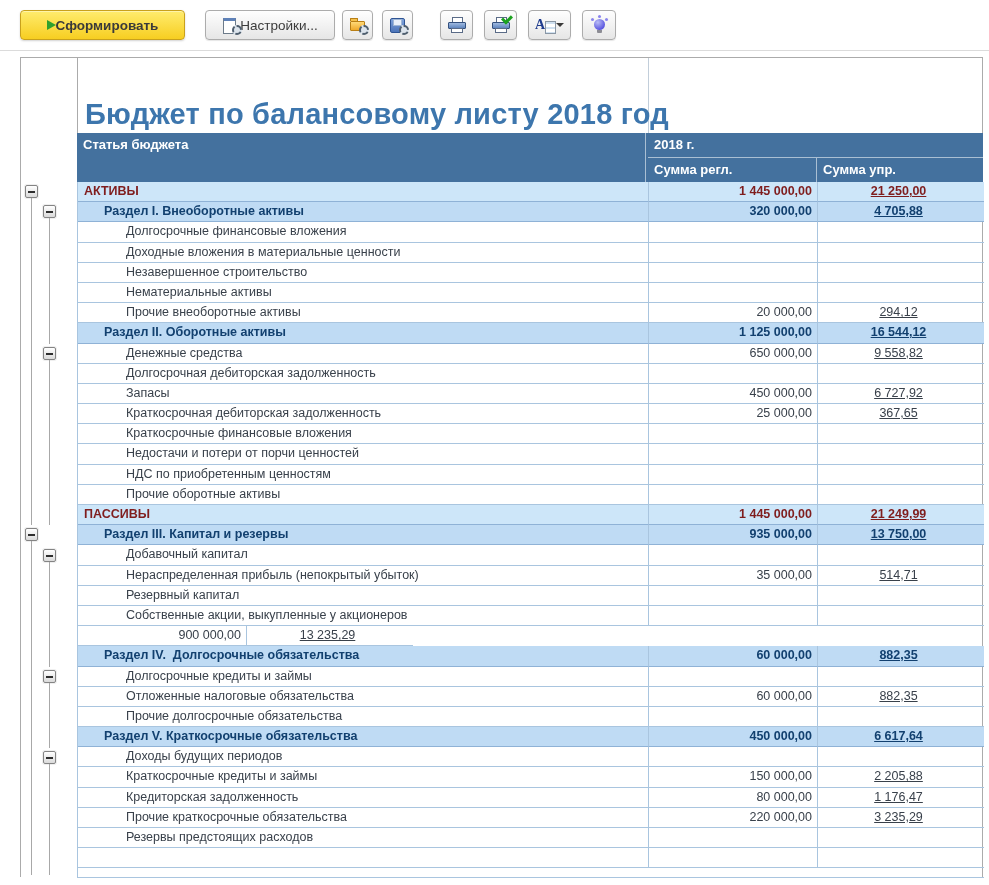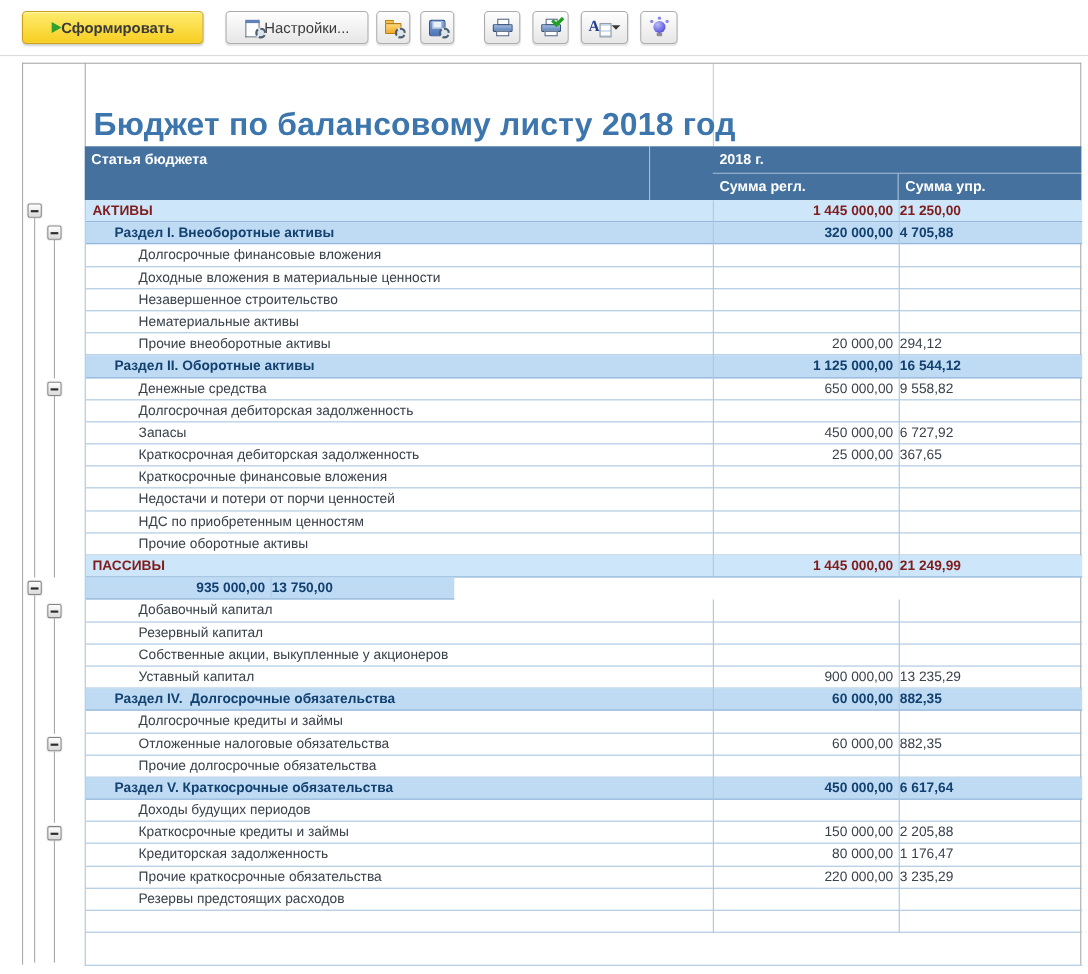--- a/index.html
+++ b/index.html
@@ -48,34 +48,34 @@
   .hline{position:absolute;height:1px;background:#ABABAB;}
   .vline-lite{position:absolute;width:1px;background:#C2CEDA;}
 
   
   .rtitle{position:absolute;left:85px;top:70px;font-size:29px;font-weight:bold;color:#3D76AD;letter-spacing:0.2px;margin-top:28px;}
 
   
   .thead{position:absolute;left:77px;top:133px;width:906px;height:49px;background:#44719E;}
   .hcell{position:absolute;box-sizing:border-box;color:#fff;font-weight:bold;font-size:13px;
          padding:4px 6px;white-space:nowrap;overflow:hidden;}
-  .hc-article{left:0;top:0;width:514px;height:49px;border-right:1px solid rgba(255,255,255,.55);}
+  .hc-article{left:0;top:0;width:569px;height:49px;border-right:1px solid rgba(255,255,255,.55);}
   .hc-period{left:571px;top:0;width:335px;height:25px;border-bottom:1px solid rgba(255,255,255,.55);}
   .hc-reg{left:571px;top:25px;width:169px;height:24px;border-right:1px solid rgba(255,255,255,.55);}
   .hc-mgmt{left:740px;top:25px;width:166px;height:24px;}
 
   
   #rows{position:absolute;left:77px;top:182px;width:906px;height:695px;overflow:hidden;
         border-left:1px solid #A9C5DF;border-bottom:1px solid #A9C5DF;box-sizing:content-box;}
   .row{display:flex;height:20.2px;box-sizing:border-box;}
   .c{box-sizing:border-box;border-bottom:1px solid #A9C5DF;overflow:hidden;white-space:nowrap;
      font-size:12.5px;line-height:19px;color:#39414B;}
   .c-label{width:571px;border-right:1px solid #A9C5DF;padding-left:6px;}
   .c-reg{width:169px;text-align:right;padding-right:5px;border-right:1px solid #A9C5DF;}
-  .c-mgmt{width:166px;text-align:left;padding-right:5px;}
+  .c-mgmt{width:166px;text-align:center;padding-right:5px;text-decoration:underline;}
   .lv1{padding-left:26px;}
   .lv2{padding-left:48px;}
   .row.total .c{background:#CDE6F9;color:#7f1d1d;font-weight:bold;border-bottom-color:#8FB2D6;}
   .row.section .c{background:#BFDBF4;color:#12406F;font-weight:bold;border-bottom-color:#8FB2D6;}
 
   
   #tree{position:absolute;left:0;top:0;width:989px;height:885px;pointer-events:none;}
   .expander{position:absolute;width:13px;height:13px;box-sizing:border-box;background:linear-gradient(#FFFFFF,#DADADA);
         border:1px solid #848484;border-radius:2px;box-shadow:0 0 0 1px #EFEFEF;pointer-events:auto;}
   .expander .minus{position:absolute;left:2px;top:5px;width:7px;height:2px;background:#2E2E2E;}
@@ -239,40 +239,45 @@
       <div class="c c-label lv2">Прочие оборотные активы</div>
       <div class="c c-reg"></div>
       <div class="c c-mgmt"></div>
     </div>
     <div class="row total">
       <div class="c c-label lv0">ПАССИВЫ</div>
       <div class="c c-reg">1 445 000,00</div>
       <div class="c c-mgmt">21 249,99</div>
     </div>
     <div class="row section">
+      <div class="c c-label lv1">Раздел III. Капитал и резервы</div>
       <div class="c c-reg">935 000,00</div>
       <div class="c c-mgmt">13 750,00</div>
     </div>
     <div class="row item">
       <div class="c c-label lv2">Добавочный капитал</div>
       <div class="c c-reg"></div>
       <div class="c c-mgmt"></div>
     </div>
     <div class="row item">
+      <div class="c c-label lv2">Нераспределенная прибыль (непокрытый убыток)</div>
+      <div class="c c-reg">35 000,00</div>
+      <div class="c c-mgmt">514,71</div>
+    </div>
+    <div class="row item">
       <div class="c c-label lv2">Резервный капитал</div>
       <div class="c c-reg"></div>
       <div class="c c-mgmt"></div>
     </div>
     <div class="row item">
       <div class="c c-label lv2">Собственные акции, выкупленные у акционеров</div>
       <div class="c c-reg"></div>
       <div class="c c-mgmt"></div>
     </div>
     <div class="row item">
-      <div class="c c-label lv2">Уставный капитал</div>
       <div class="c c-reg">900 000,00</div>
       <div class="c c-mgmt">13 235,29</div>
     </div>
     <div class="row section">
       <div class="c c-label lv1">Раздел IV.&nbsp; Долгосрочные обязательства</div>
       <div class="c c-reg">60 000,00</div>
       <div class="c c-mgmt">882,35</div>
     </div>
     <div class="row item">
       <div class="c c-label lv2">Долгосрочные кредиты и займы</div>

